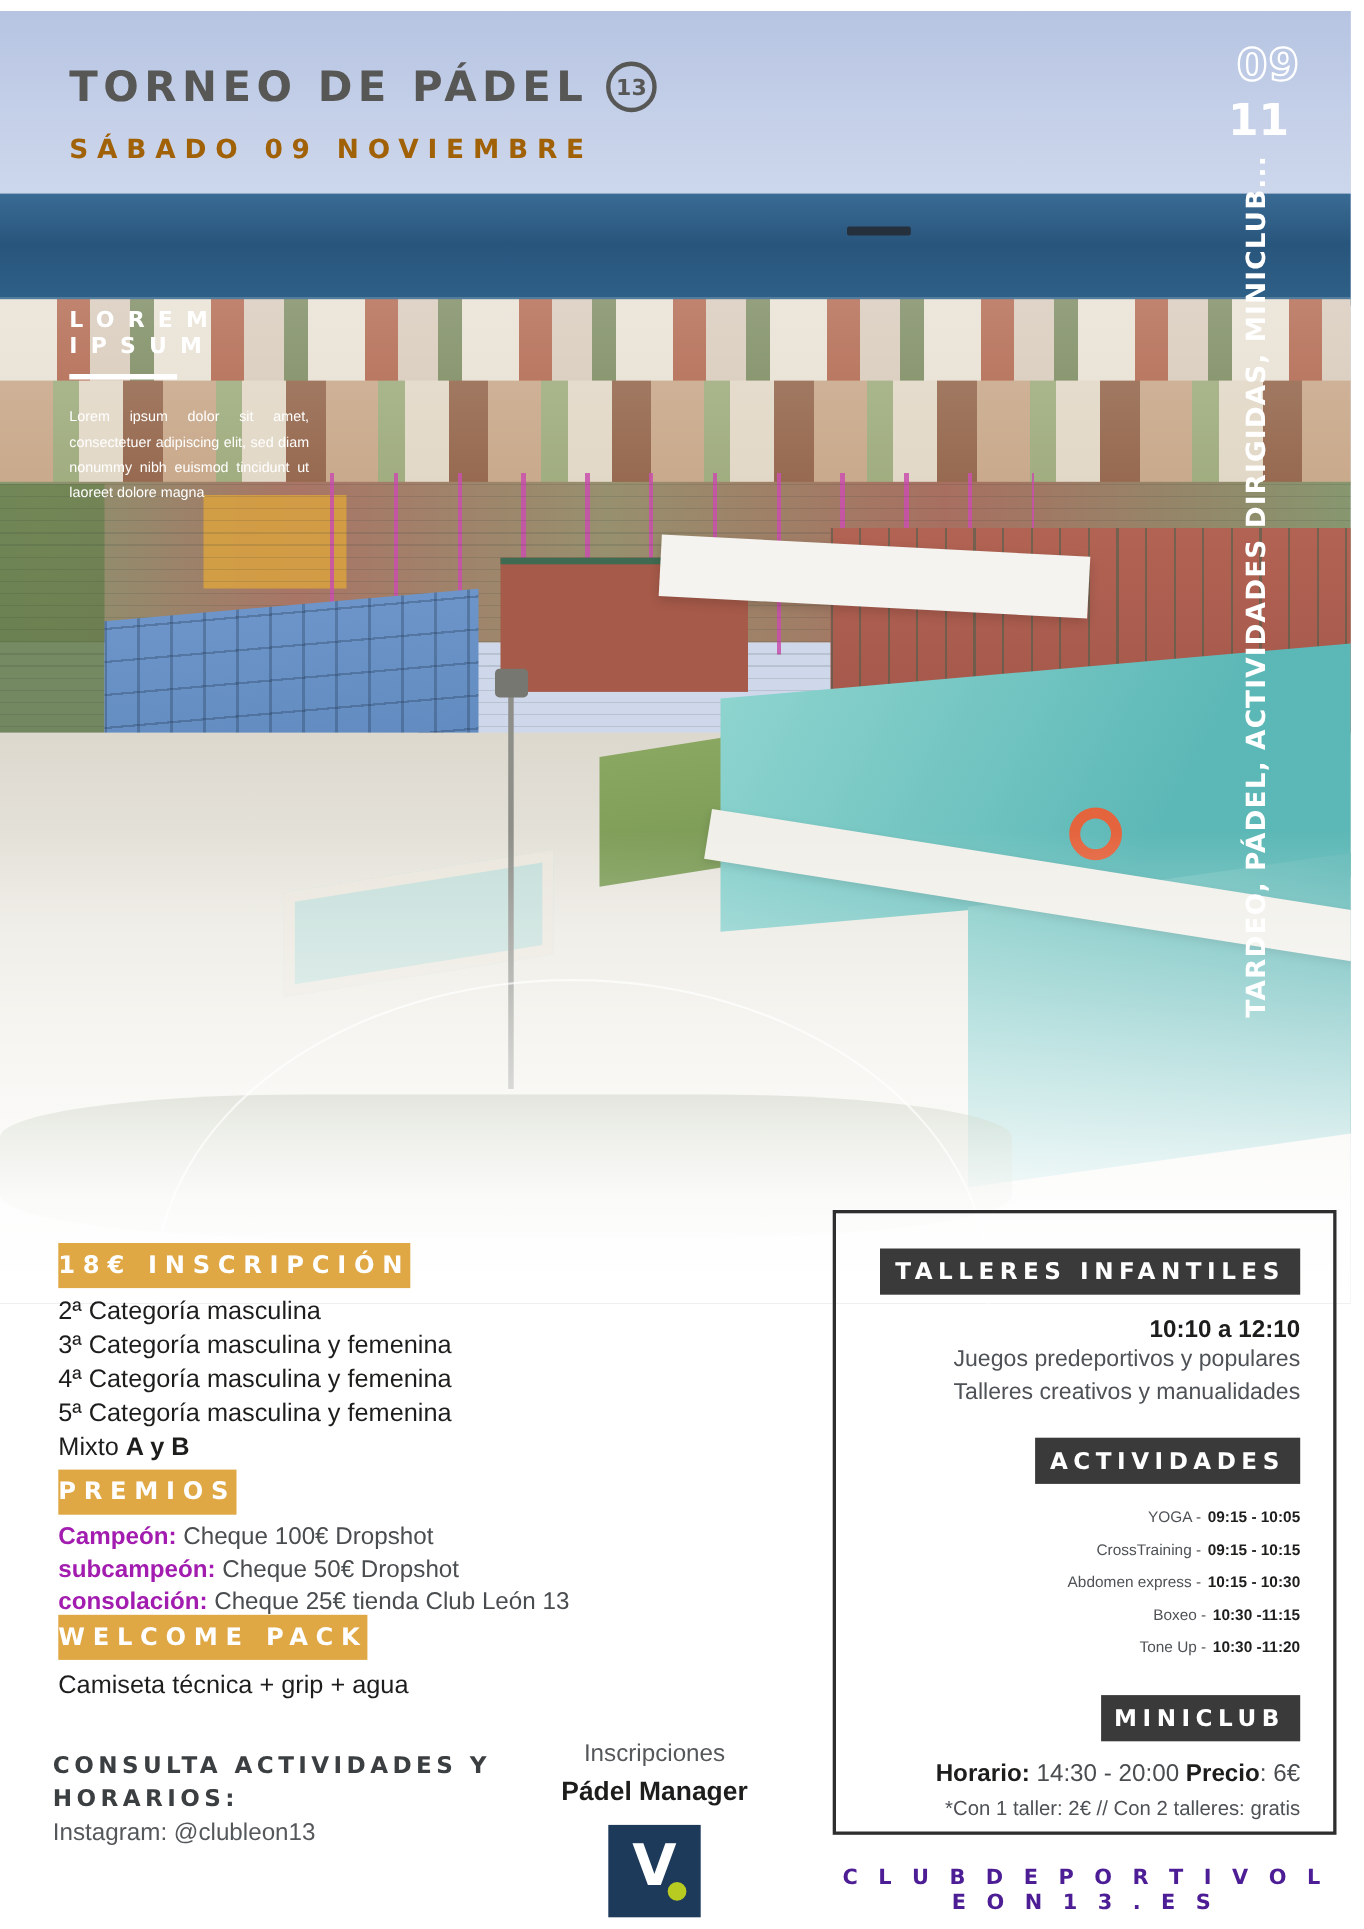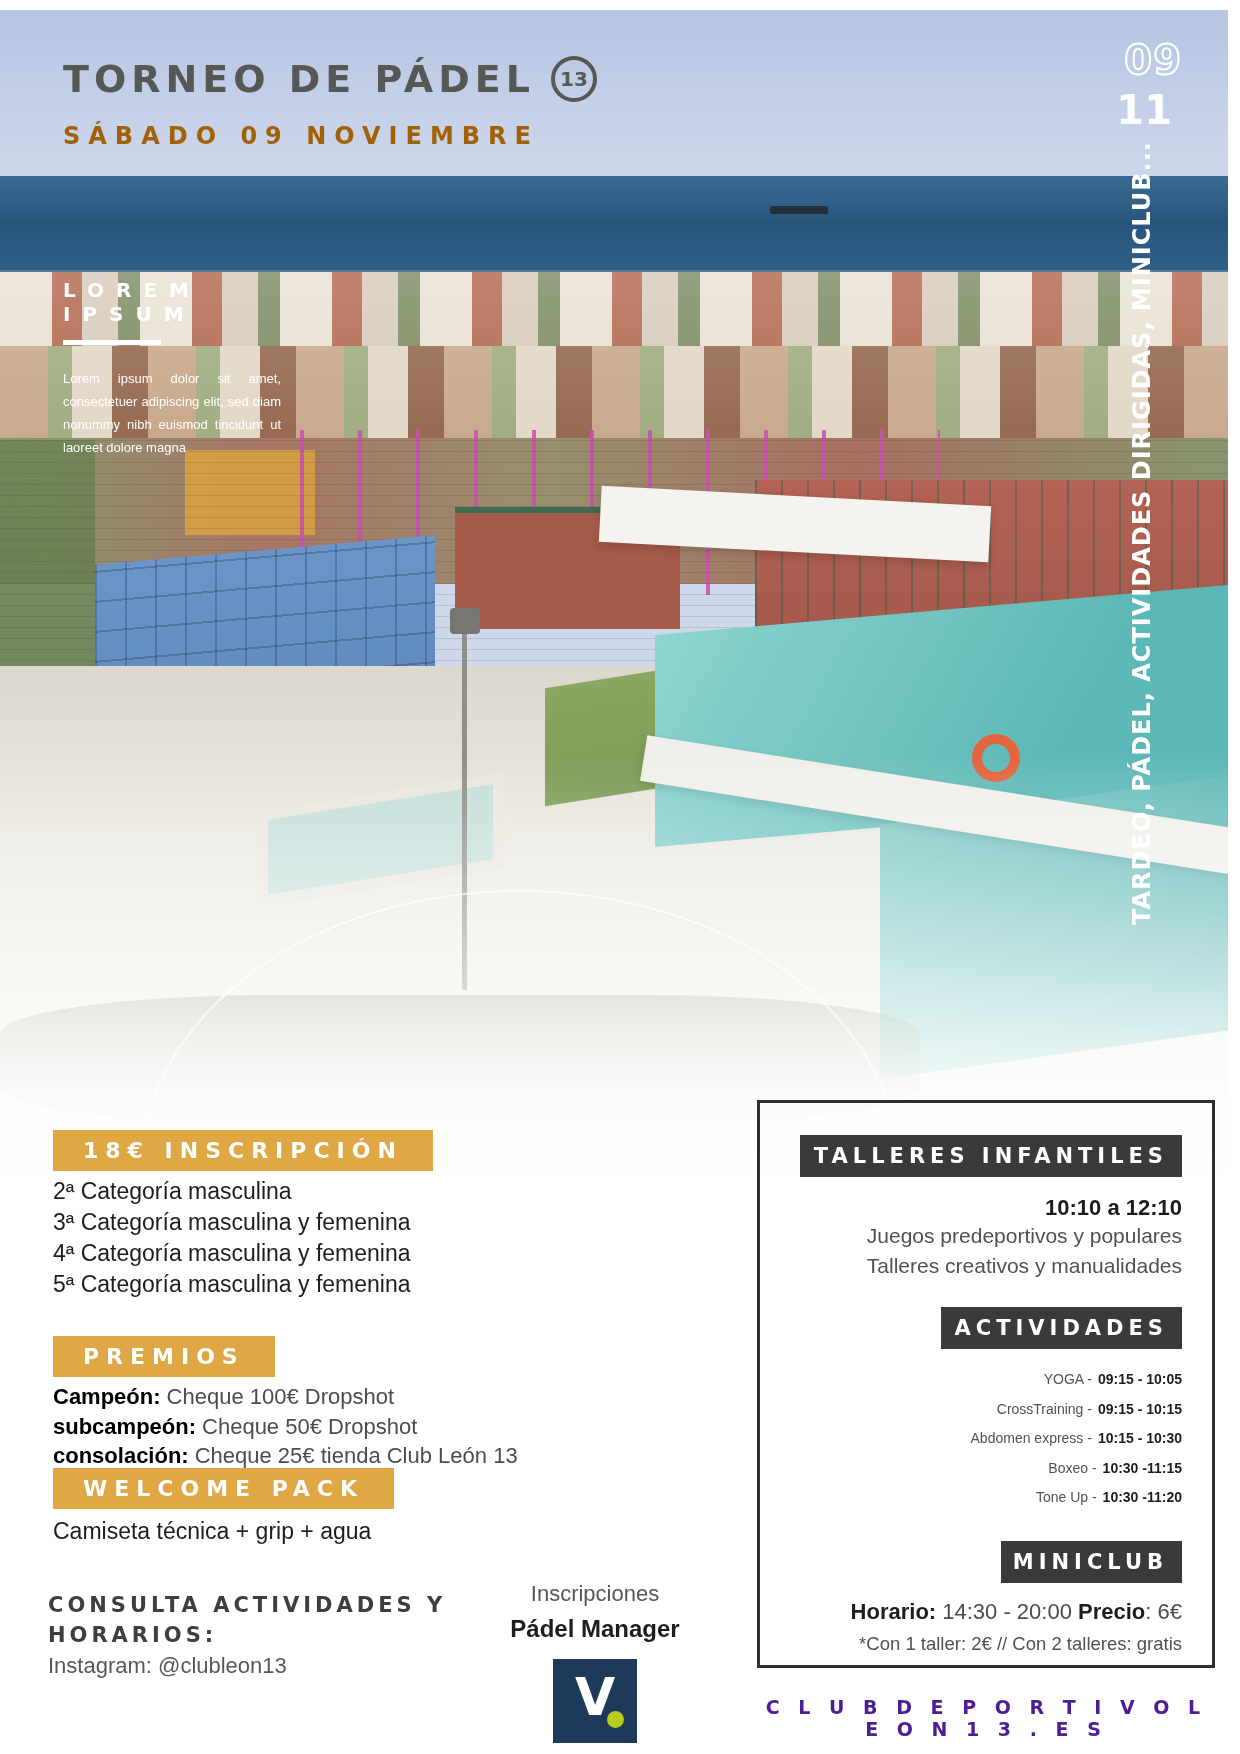--- a/index.html
+++ b/index.html
@@ -93,33 +93,33 @@
 
   
   .vertical-banner { position:absolute; left:1128px; top:150px; height:775px; width:52px;
            writing-mode:vertical-rl; transform:rotate(180deg);
            font-family:"DejaVu Sans", sans-serif; font-weight:800; font-size:24px;
            letter-spacing:1px; color:#ffffff; white-space:nowrap; }
 
   
   .badge-gold { display:inline-block; background:#dfa845; color:#ffffff;
            font-family:"DejaVu Sans", sans-serif; font-weight:800; font-size:22px;
-           letter-spacing:7px; padding:8px 30px; }
+           letter-spacing:7px; padding:8px 0; }
   .badge-dark { display:inline-block; background:#3a3a3a; color:#ffffff;
            font-family:"DejaVu Sans", sans-serif; font-weight:800; font-size:21px;
            letter-spacing:5px; padding:9px 14px; }
 
   
   .pos-inscripcion { position:absolute; left:53px; top:1130px; }
   .categories { position:absolute; left:53px; top:1176px; font-size:23px; line-height:31px;
            color:#1d1d1b; }
   .categories b { font-weight:700; }
   .pos-premios { position:absolute; left:53px; top:1336px; }
   .premios-list { position:absolute; left:53px; top:1382px; font-size:22px; line-height:29.5px; }
-  .premios-list b { color:#000000; font-weight:700; margin-right:6px; }
+  .premios-list b { color:#a21caf; font-weight:700; margin-right:6px; }
   .premios-list span { color:#4a4d50; }
   .pos-welcome { position:absolute; left:53px; top:1468px; }
   .welcome-line { position:absolute; left:53px; top:1518px; font-size:23px; color:#1d1d1b; }
   .consulta { position:absolute; left:48px; top:1590px; width:420px; }
   .consulta-heading { font-family:"DejaVu Sans", sans-serif; font-weight:800; font-size:21px;
            letter-spacing:4px; color:#3c3f41; line-height:30px; }
   .consulta-line { font-size:22px; color:#55585b; line-height:31px; }
   .consulta-line:first-of-type { margin-top:6px; }
 
   
@@ -210,20 +210,21 @@
 <div class="vertical-banner">TARDEO, PÁDEL, ACTIVIDADES DIRIGIDAS, MINICLUB...</div>
 
 <div class="pos-inscripcion">
   <span class="badge-gold">18€ INSCRIPCIÓN</span>
 </div>
 <div class="categories">
   <div>2ª Categoría masculina</div>
   <div>3ª Categoría masculina y femenina</div>
   <div>4ª Categoría masculina y femenina</div>
   <div>5ª Categoría masculina y femenina</div>
+  <div><span>Mixto </span><b>A y B</b></div>
 </div>
 
 <div class="pos-premios">
   <span class="badge-gold">PREMIOS</span>
 </div>
 <div class="premios-list">
   <div><b>Campeón:</b><span>Cheque 100€ Dropshot</span></div>
   <div><b>subcampeón:</b><span>Cheque 50€ Dropshot</span></div>
   <div><b>consolación:</b><span>Cheque 25€ tienda Club León 13</span></div>
 </div>

